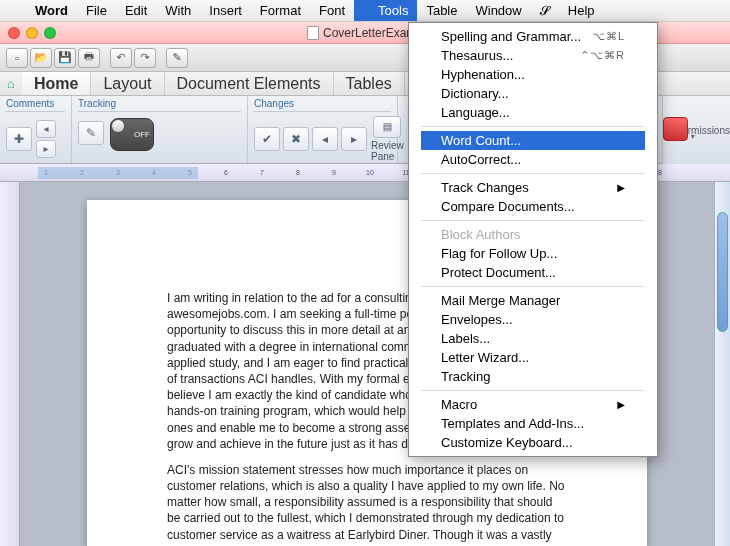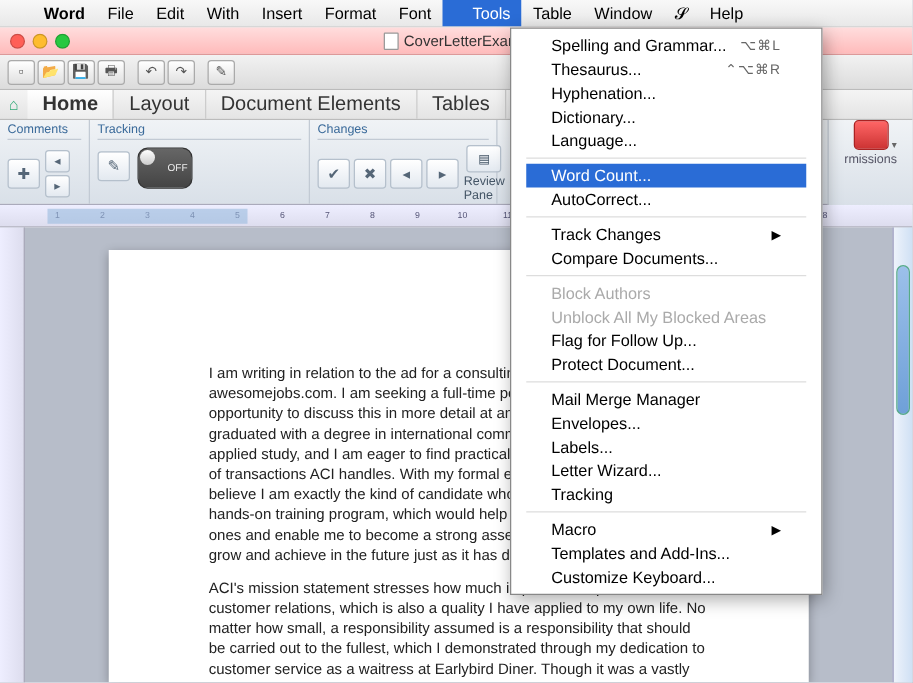--- a/index.html
+++ b/index.html
@@ -63,21 +63,21 @@
 
 .menu { position:absolute; top:22px; left:408px; width:250px; background:#fff; border:1px solid #888; box-shadow:2px 4px 14px rgba(0,0,0,.35); font-size:13px; padding:4px 12px; z-index:100;}
 .menu .mi { padding:2px 20px 2px 20px; display:flex; justify-content:space-between; align-items:center; cursor:default; min-height:19px;}
 .menu .mi.selected { background:#2a6cd6; color:#fff;text-align:center;}
 .menu .mi.disabled { color:#aaa; }
 .menu .sep { height:1px; background:#ddd; margin:4px 0;}
 .menu .shortcut { font-size:11px; color:#666; letter-spacing:1px;}
 .menu .arrow { font-size:10px;}
 
 
-.permissions { position:absolute; right:0; top:96px; height:68px; width:68px; background:linear-gradient(#f0f3f6,#d9e0e8); display:flex; flex-direction:column; align-items:center; justify-content:flex-start; font-size:10px; color:#556; border-left:1px solid #c2cad4;}
+.permissions { position:absolute; right:0; top:96px; height:68px; width:68px; background:linear-gradient(#f0f3f6,#d9e0e8); display:flex; flex-direction:row; align-items:center; justify-content:space-between; font-size:10px; color:#556; border-left:1px solid #c2cad4;}
 .permissions .ico{ width:28px; height:24px; background:linear-gradient(#f66,#c33); border-radius:4px; border:1px solid #a22; margin-bottom:2px; position:relative;}
 .permissions .ico::after{content:"▾"; position:absolute; right:-8px; bottom:-1px; font-size:8px; color:#666;}
 </style>
 </head>
 <body>
 
 <div class="menubar">
   <div class="apple"></div>
   <div class="app-name mitem">Word</div>
   <div class="mitem">File</div>
@@ -237,23 +237,20 @@
       <span>Track Changes</span>
       <span class="arrow">▶</span>
     </div>
     <div class="mi">
       <span>Compare Documents...</span>
     </div>
     <div class="sep"></div>
     <div class="mi disabled">
       <span>Block Authors</span>
     </div>
-    <div class="mi disabled">
-      <span>Unblock All My Blocked Areas</span>
-    </div>
     <div class="mi">
       <span>Flag for Follow Up...</span>
     </div>
     <div class="mi">
       <span>Protect Document...</span>
     </div>
     <div class="sep"></div>
     <div class="mi">
       <span>Mail Merge Manager</span>
     </div>

